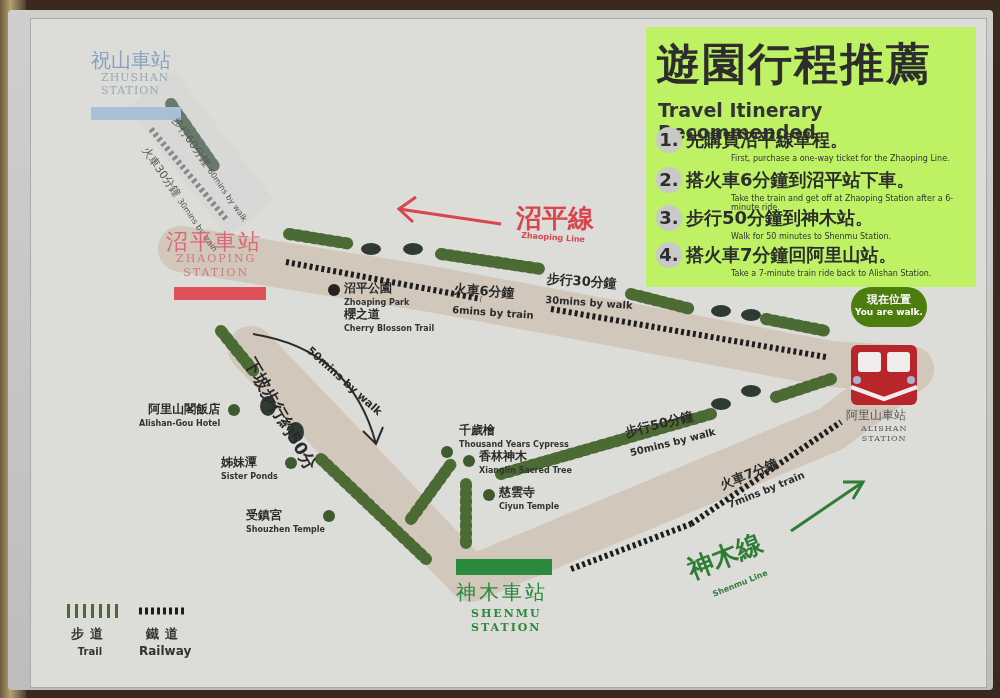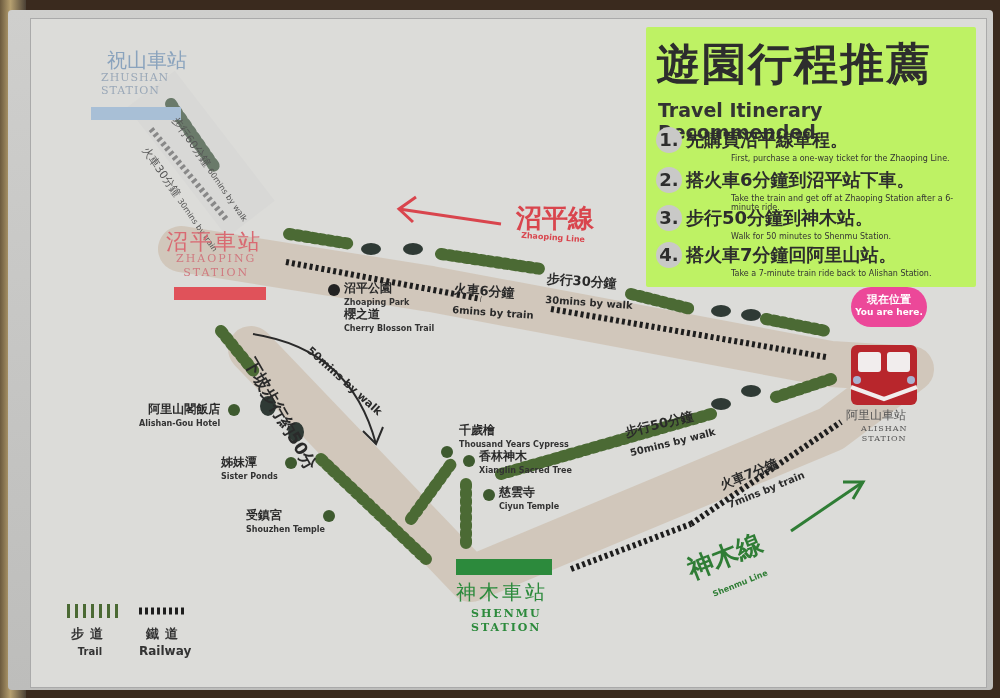--- a/index.html
+++ b/index.html
@@ -16,21 +16,21 @@
   .step .num{display:inline-block;width:26px;height:26px;border-radius:13px;background:#c9c9c7;font-weight:bold;font-size:18px;text-align:center;line-height:26px;color:#2d2d2d;vertical-align:middle;}
   .step .zh{font-size:18px;font-weight:bold;color:#2d2d2d;vertical-align:middle;margin-left:4px;}
   .step .en{display:block;font-size:8px;color:#333;margin-left:34px;margin-top:1px;padding-left:41px;}
   .serif{font-family:"DejaVu Serif","Liberation Serif",serif;}
   .poi-zh{font-size:12px;font-weight:bold;color:#2a2a2a;}
   .poi-en{font-size:8px;font-weight:bold;color:#333;}
   .dot{position:absolute;width:12px;height:12px;border-radius:6px;background:#3e5a2f;}
   .dot.black{background:#222;}
   .lbl-zh{font-size:13px;font-weight:bold;color:#2a2a2a;}
   .lbl-en{font-size:10px;font-weight:bold;color:#2a2a2a;}
-  .bubble{position:absolute;left:820px;top:268px;width:76px;height:40px;background:#ec4899;border-radius:22px;color:#fff;text-align:center;}
+  .bubble{position:absolute;left:820px;top:268px;width:76px;height:40px;background:#4d7c0f;border-radius:22px;color:#fff;text-align:center;}
   .bubble .zh{font-size:11px;font-weight:bold;display:block;margin-top:5px;}
   .bubble .en{font-size:9px;font-weight:bold;display:block;}
 </style>
 </head>
 <body>
 
 <div class="left-strip"></div>
 <div class="frame"></div>
 
 <div class="sign">
@@ -124,21 +124,21 @@
     <div class="step" style="top:178px">
       <span class="num">3.</span><span class="zh">步行50分鐘到神木站。</span>
       <span class="en">Walk for 50 minutes to Shenmu Station.</span>
     </div>
     <div class="step" style="top:215px">
       <span class="num">4.</span><span class="zh">搭火車7分鐘回阿里山站。</span>
       <span class="en">Take a 7-minute train ride back to Alishan Station.</span>
     </div>
   </div>
 
-  <div class="abs serif" style="left:76px;top:28px;font-size:20px;color:#8aa3bd;">祝山車站</div>
+  <div class="abs serif" style="left:60px;top:28px;font-size:20px;color:#8aa3bd;">祝山車站</div>
   <div class="abs serif" style="left:70px;top:52px;font-size:11px;color:#9aa8b8;letter-spacing:1px;line-height:13px;"><span>ZHUSHAN</span><br><span>STATION</span></div>
   <div class="abs" style="left:150px;top:95px;transform:rotate(55deg);transform-origin:left top;font-size:11px;color:#555;"><span>步行60分鐘</span> <span style="font-size:8px">60mins by walk</span></div>
   <div class="abs" style="left:120px;top:125px;transform:rotate(55deg);transform-origin:left top;font-size:11px;color:#555;"><span>火車30分鐘</span> <span style="font-size:8px">30mins by train</span></div>
 
   <div class="abs serif" style="left:135px;top:208px;font-size:22px;color:#d96a72;letter-spacing:2px;">沼平車站</div>
   <div class="abs serif" style="left:145px;top:233px;font-size:11px;color:#d07a80;letter-spacing:2px;line-height:14px;text-align:center;"><span>ZHAOPING</span><br><span>STATION</span></div>
 
   <div class="abs" style="left:485px;top:182px;font-size:26px;font-weight:bold;color:#d9454d;">沼平線</div>
   <div class="abs" style="left:490px;top:214px;font-size:8px;font-weight:bold;color:#d9454d;transform:rotate(4deg);">Zhaoping Line</div>
 
@@ -168,20 +168,20 @@
   <div class="abs" style="left:468px;top:466px;line-height:11px;"><span class="poi-zh">慈雲寺</span><br><span class="poi-en">Ciyun Temple</span></div>
 
   <div class="abs serif" style="left:425px;top:560px;font-size:20px;color:#2c8a3c;letter-spacing:3px;">神木車站</div>
   <div class="abs serif" style="left:440px;top:588px;font-size:11px;font-weight:bold;color:#2c8a3c;letter-spacing:2px;line-height:14px;"><span>SHENMU</span><br><span>STATION</span></div>
 
   <div class="abs" style="left:655px;top:520px;transform:rotate(-22deg);font-size:26px;font-weight:bold;color:#2f7d35;">神木線</div>
   <div class="abs" style="left:680px;top:560px;transform:rotate(-22deg);font-size:8px;font-weight:bold;color:#2f7d35;">Shenmu Line</div>
 
   <div class="bubble">
     <span class="zh">現在位置</span>
-    <span class="en">You are here.</span>
+    <span class="en">You are walk.</span>
   </div>
   <div class="abs serif" style="left:815px;top:388px;font-size:12px;color:#555;">阿里山車站</div>
   <div class="abs serif" style="left:830px;top:405px;font-size:8px;color:#555;letter-spacing:1px;line-height:10px;text-align:center;"><span>ALISHAN</span><br><span>STATION</span></div>
 
   <div class="abs" style="left:40px;top:606px;text-align:center;line-height:16px;"><span style="font-size:13px;font-weight:bold;color:#333;letter-spacing:6px;">步道</span><br><span style="font-size:10px;font-weight:bold;color:#333;">Trail</span></div>
   <div class="abs" style="left:108px;top:606px;text-align:center;line-height:16px;"><span style="font-size:13px;font-weight:bold;color:#333;letter-spacing:6px;">鐵道</span><br><span style="font-size:12px;font-weight:bold;color:#333;">Railway</span></div>
 </div>
 
 </body></html>

